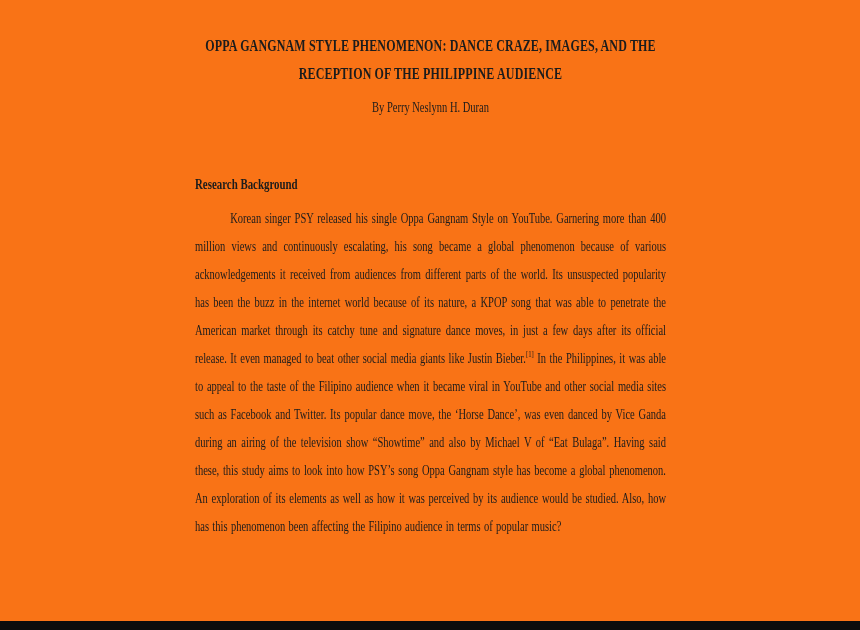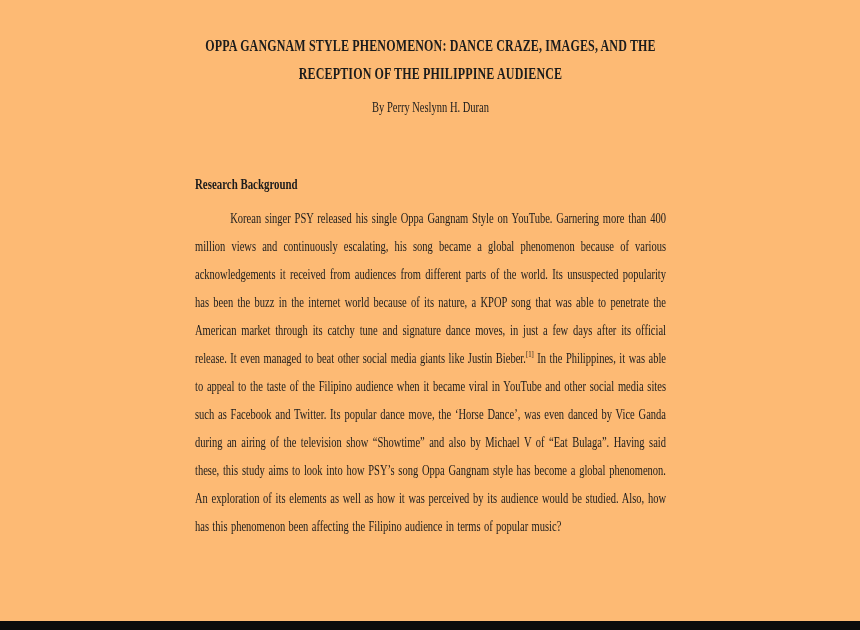--- a/index.html
+++ b/index.html
@@ -11,21 +11,21 @@
     height: 630px;
     overflow: hidden;
     background: #f6f6f6;
     font-family: "Liberation Serif", "DejaVu Serif", serif;
     color: #1c1c1c;
     position: relative;
   }
   .page {
     position: absolute;
     inset: 0;
-    background: #fdba74;
+    background: #f97316;
   }
   
   .page-content {
     position: absolute;
     left: 195px;
     top: 0;
     width: 628px;
     transform: scaleX(0.75);
     transform-origin: 0 0;
   }

